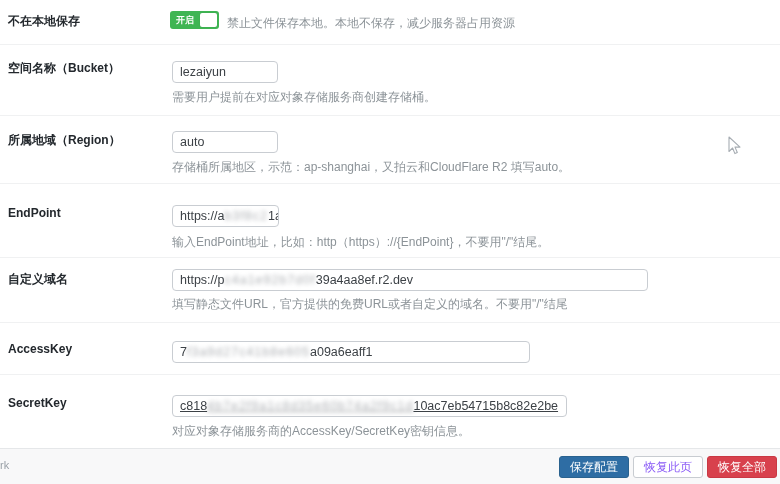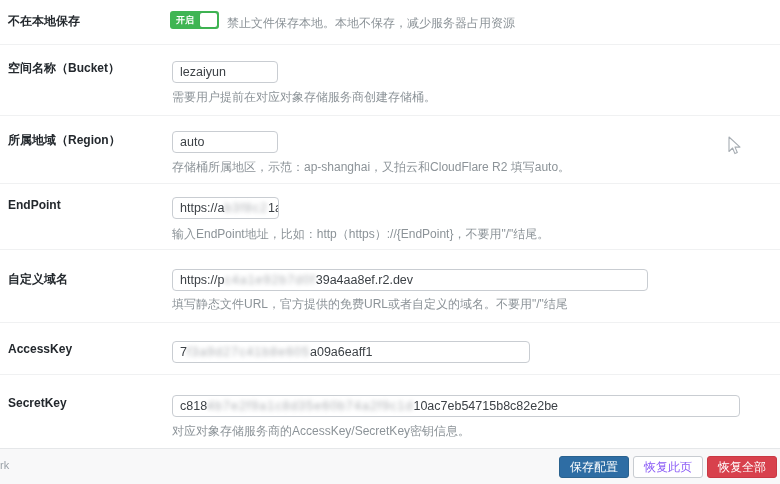--- a/index.html
+++ b/index.html
@@ -102,21 +102,21 @@
     </div>
     <div class="inline-help" style="top:14px;">禁止文件保存本地。本地不保存，减少服务器占用资源</div>
   </div>
 
   <div class="row" style="top:116px;height:68px;padding-left:31px;">
     <div class="row-label" style="top:16px;">所属地域（Region）</div>
     <input class="text-input" style="top: 15px; width: 106px;" value="auto">
     <div class="help" style="top:43px;">存储桶所属地区，示范：ap-shanghai，又拍云和CloudFlare R2 填写auto。</div>
   </div>
 
-  <div class="row" style="top:180px;height:70px;padding-left:8px;">
+  <div class="row" style="top:188px;height:70px;padding-left:8px;">
     <div class="row-label" style="top:18px;">EndPoint</div>
     <div class="text-input fake-input" style="top:17px;width:107px;">
       <span class="seg">https://a</span>
         <span class="seg masked">b3f8c2</span>
         <span class="seg">1a10l</span>
     </div>
     <div class="help" style="top:46px;">输入EndPoint地址，比如：http（https）://{EndPoint}，不要用"/"结尾。</div>
   </div>
 
   <div class="row" style="top:254px;height:69px;">
@@ -133,21 +133,21 @@
     <div class="row-label" style="top:19px;">AccessKey</div>
     <div class="text-input fake-input" style="top:18px;width:358px;">
       <span class="seg">7</span>
         <span class="seg masked">f3a9d27c41b8e605</span>
         <span class="seg">a09a6eaff1</span>
     </div>
   </div>
 
   <div class="row" style="top:375px;height:73px;border-bottom:none;">
     <div class="row-label" style="top:21px;">SecretKey</div>
-    <div class="text-input fake-input" style="top:20px;width:568px;">
+    <div class="text-input fake-input" style="top:20px;width:395px;text-decoration:underline;">
       <span class="seg">c818</span>
         <span class="seg masked">4b7e2f9a1c8d35e60b74a2f9c1d</span>
         <span class="seg">10ac7eb54715b8c82e2be</span>
     </div>
     <div class="help" style="top:48px;">对应对象存储服务商的AccessKey/SecretKey密钥信息。</div>
   </div>
 
   <div class="footer">
     <div class="footer-partial">ork</div>
     <div class="footer-actions">

